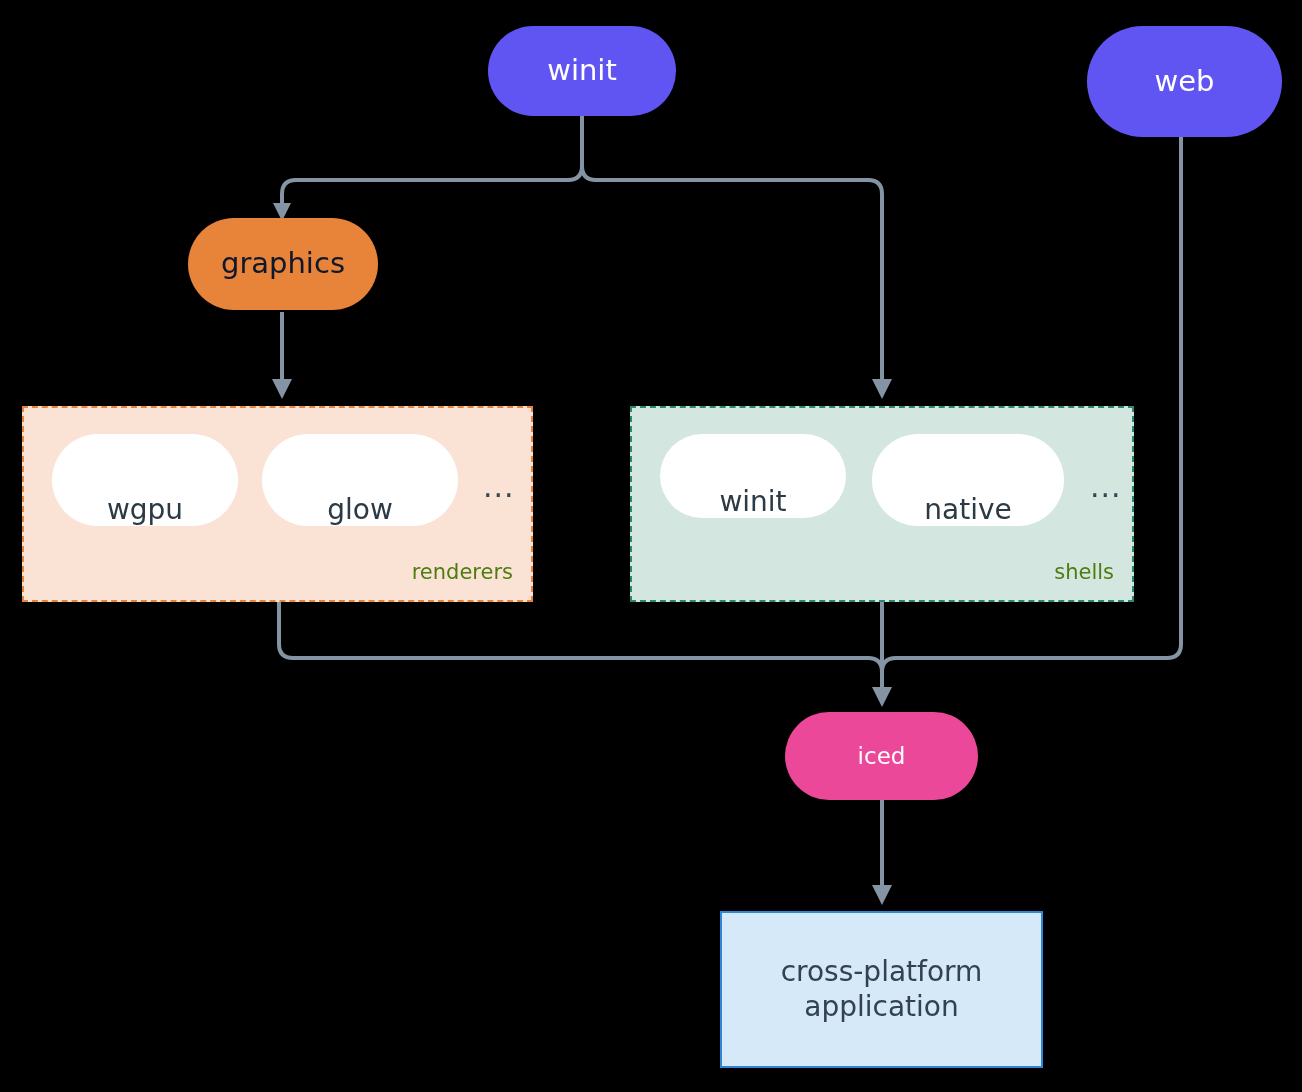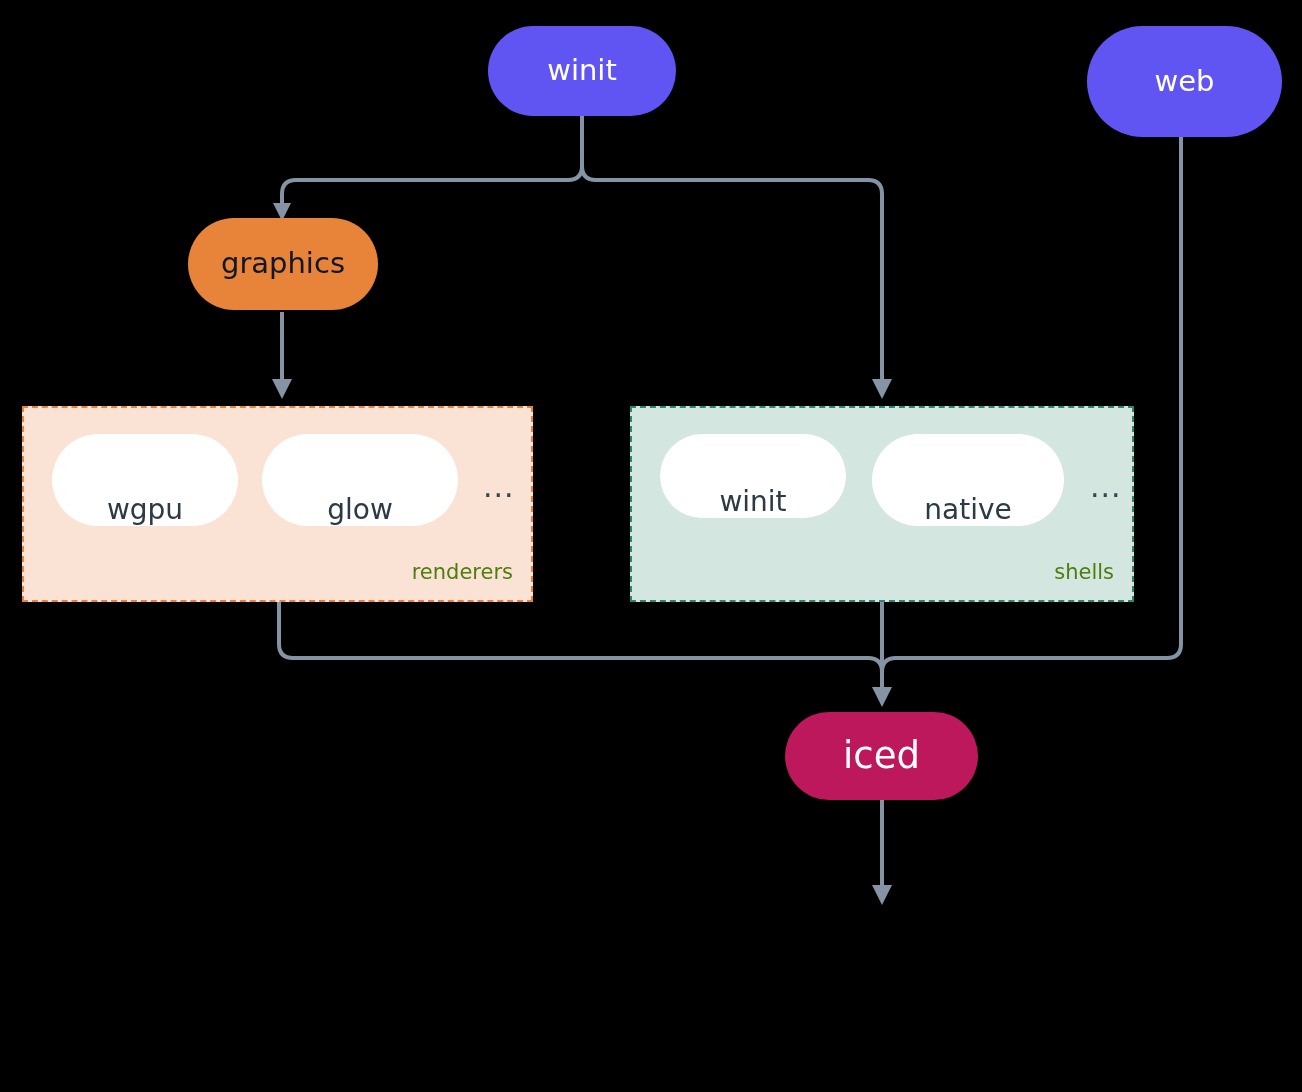--- a/index.html
+++ b/index.html
@@ -43,23 +43,23 @@
     font-size: 29px;
   }
   
   .graphics {
     background: #e8833a;
     color: #0f172a;
     font-size: 29px;
   }
   
   .iced {
-    background: #be185d;
+    background: #ec4899;
     color: #ffffff;
-    font-size: 37px;
+    font-size: 23px;
   }
   
   .appbox {
     background: #d6e9f8;
     border: 2px solid #2e86d8;
     color: #334155;
     font-size: 28px;
   }
   
   .group {
@@ -176,14 +176,18 @@
       <span>native</span>
     </div>
     <span class="ellipsis" style="left:458px; top:64px;">...</span>
     <span class="group-label" style="right:18px; bottom:16px;margin-top:31px;">shells</span>
   </div>
 
   <div class="node pill iced" style="left:785px; top:712px; width:193px; height:88px;">
     <span class="node-label">iced</span>
   </div>
 
+  <div class="node appbox" style="left:720px; top:911px; width:323px; height:157px;">
+    <span class="node-label">cross-platform
+application</span>
+  </div>
 
 </div>
 
 </body></html>

